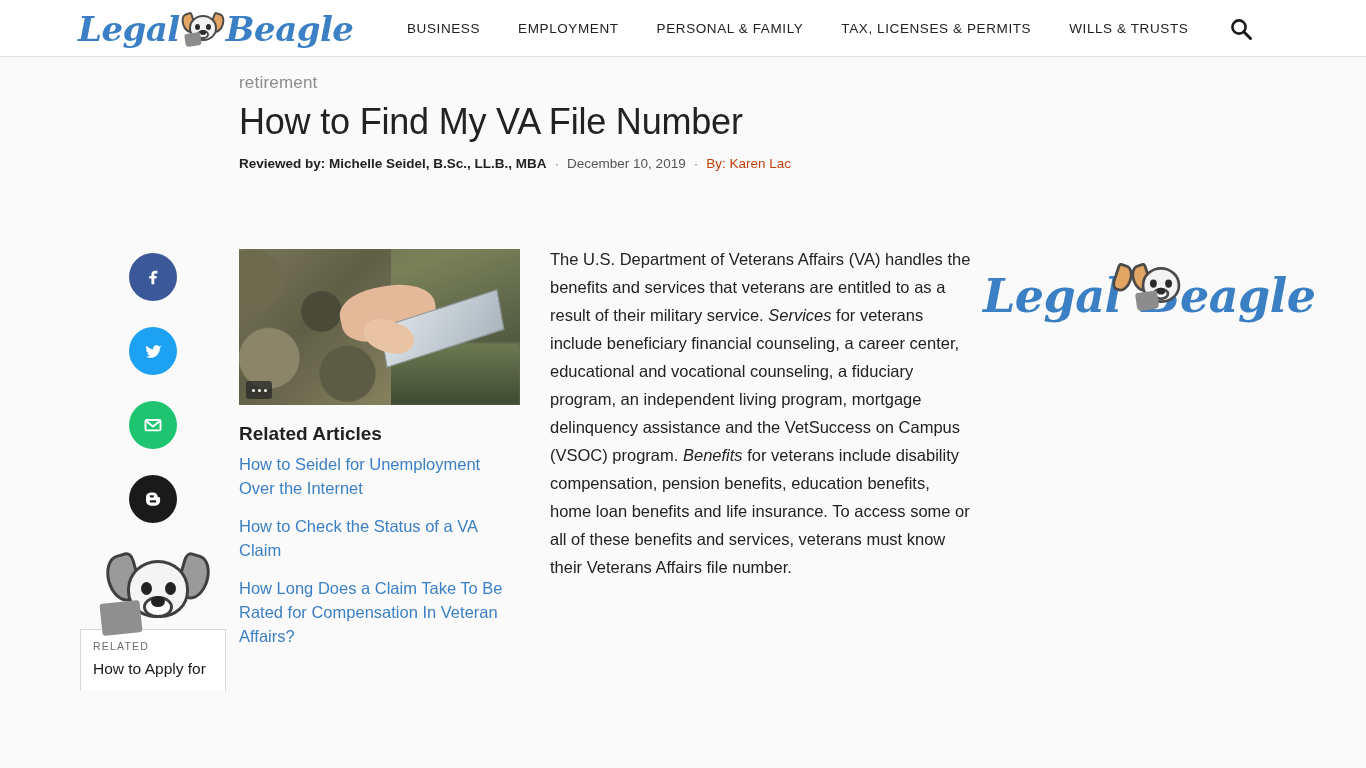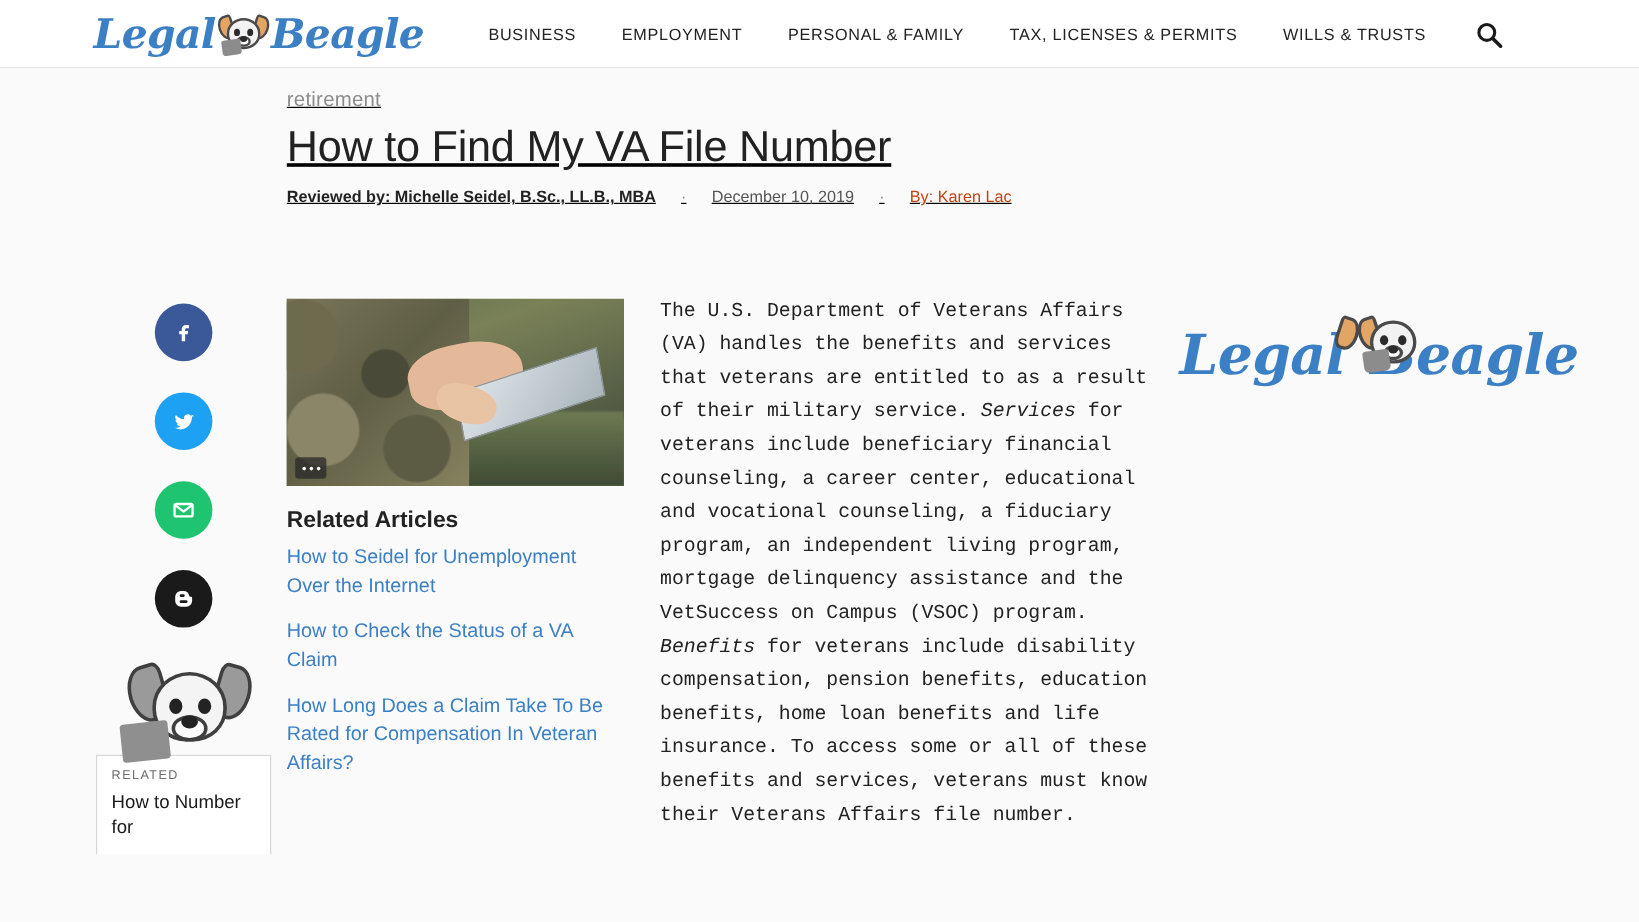--- a/index.html
+++ b/index.html
@@ -126,21 +126,20 @@
     position: relative;
     width: 1366px;
     height: 711px;
     background: #fafafa;
   }
   .content-col {
     position: absolute;
     left: 239px;
     top: 0;
     width: 740px;
-    text-decoration: underline;
   }
   .kicker {
     margin-top: 16px;
     font-size: 17px;
     color: #8c8c8c;
     letter-spacing: 0.2px;
     cursor: pointer;
   }
   h1.title {
     margin: 8px 0 0 0;
@@ -149,21 +148,21 @@
     color: #222222;
     letter-spacing: -0.2px;
     line-height: 1.15;
   }
   .byline {
     margin-top: 14px;
     font-size: 13.5px;
     color: #444;
     display: flex;
     align-items: baseline;
-    gap: 13px;
+    gap: 0;
   }
   .byline .reviewer { font-weight: bold; color: #222; }
   .byline .sep { margin: 0 8px; color: #888; }
   .byline .date { color: #555; }
   .byline .author { color: #c2410c; }
 
   
   .social-rail {
     position: absolute;
     left: 129px;
@@ -268,21 +267,20 @@
 
   
   .article-body {
     position: absolute;
     left: 550px;
     top: 188px;
     width: 424px;
     font-size: 16.5px;
     line-height: 28px;
     color: #222222;
-    font-family: Liberation Mono, monospace;
   }
   .article-body em { font-style: italic; }
 
   
   .right-logo {
     position: absolute;
     left: 983px;
     top: 208px;
     width: 300px; height: 62px;
     display: flex; align-items: center;
@@ -490,16 +488,16 @@
       <span class="ear-l"></span>
         <span class="ear-r"></span>
       <span class="head"></span>
       <span class="eye-l"></span>
         <span class="eye-r"></span>
       <span class="snout"></span>
         <span class="nose"></span>
       <span class="patch"></span>
     </div>
     <div class="fc-label">RELATED</div>
-    <div class="fc-title">How to Number for</div>
+    <div class="fc-title">How to Apply for</div>
   </div>
 
 </div>
 
 </body></html>

